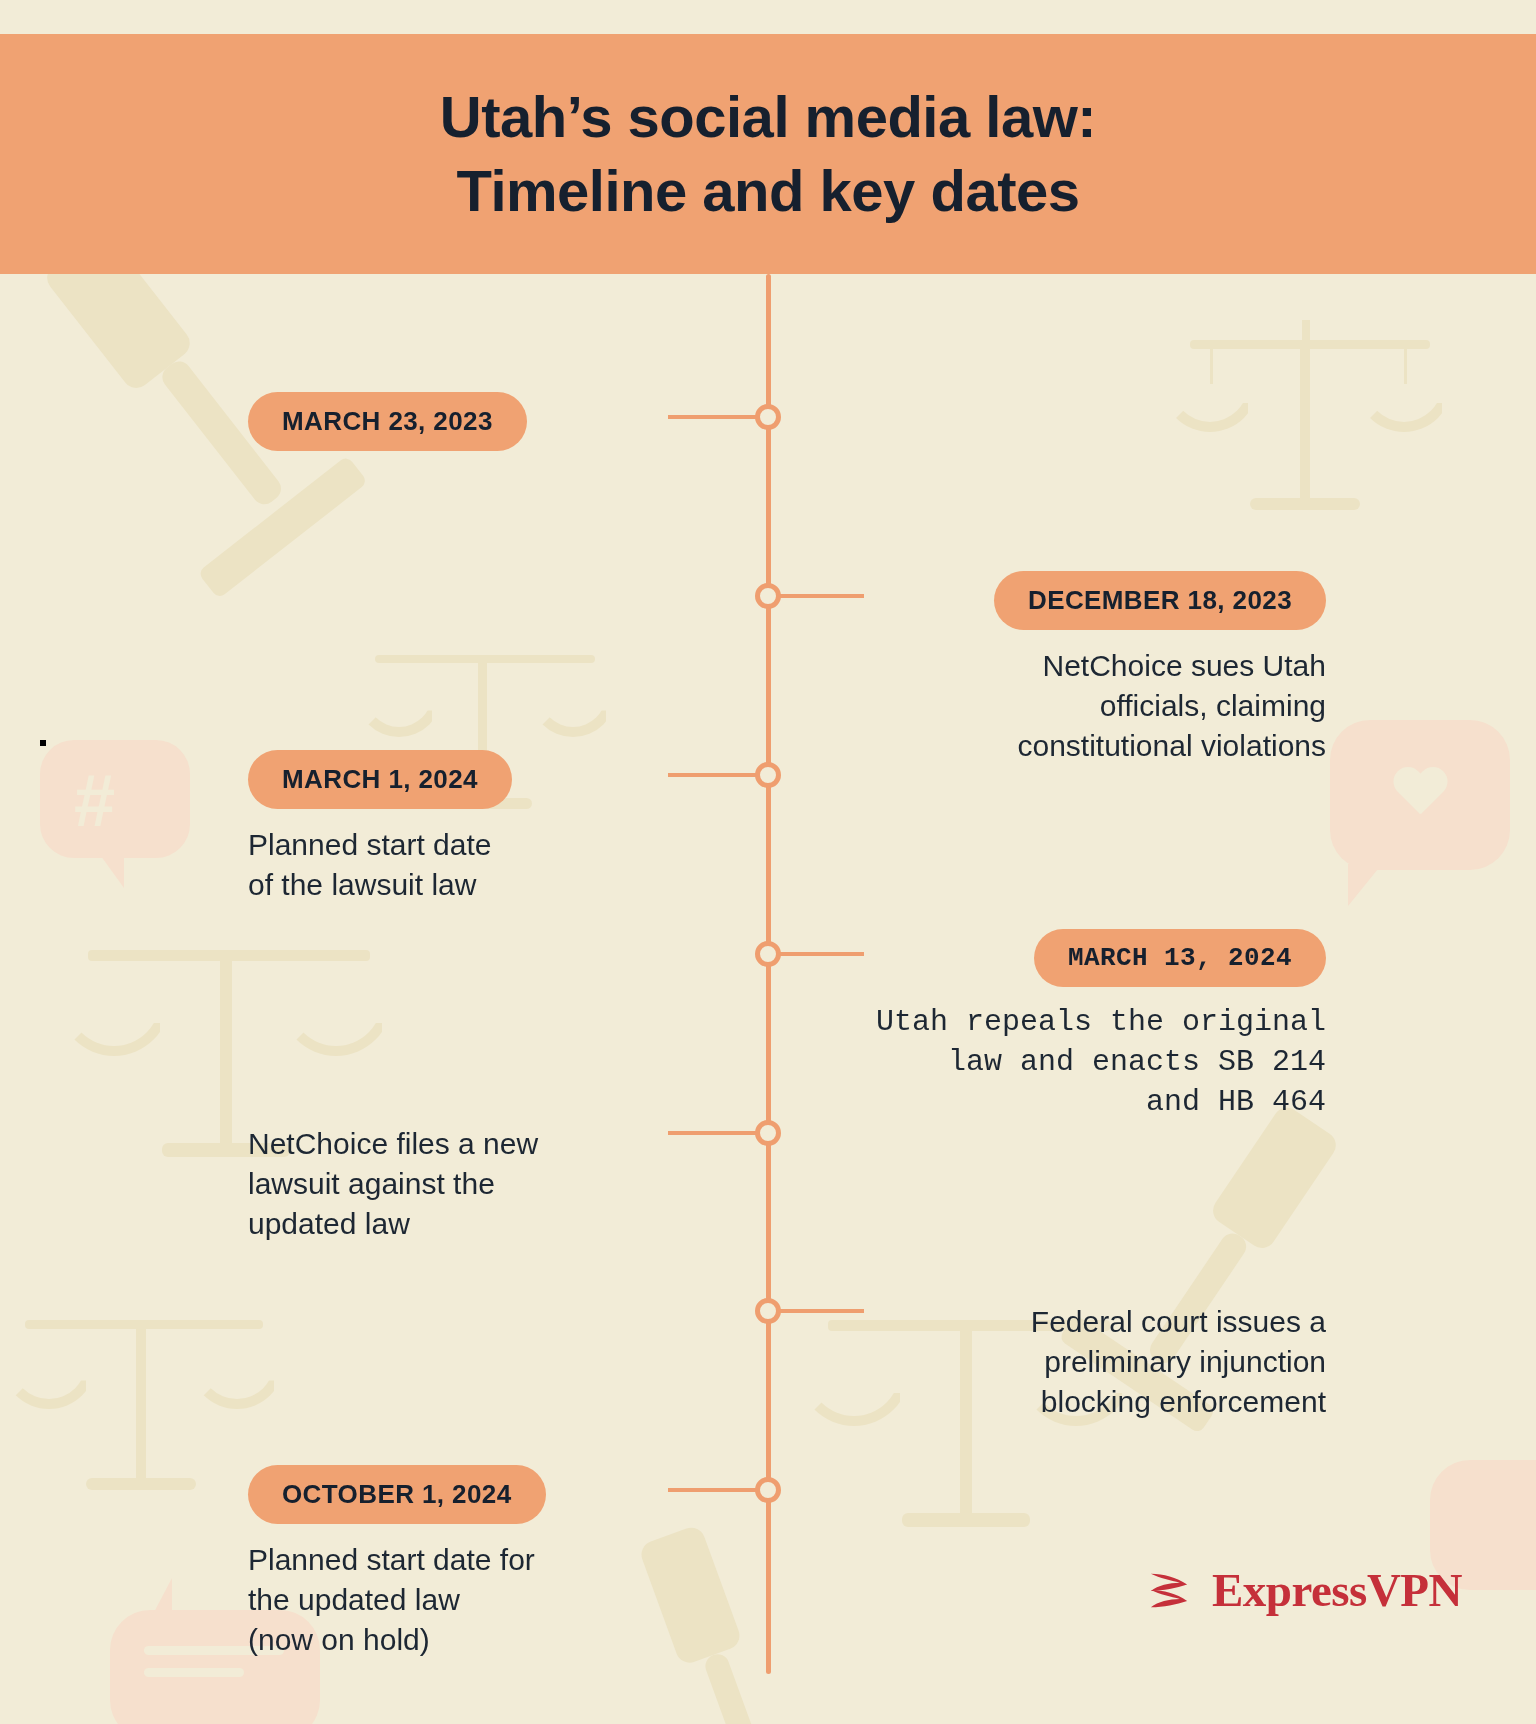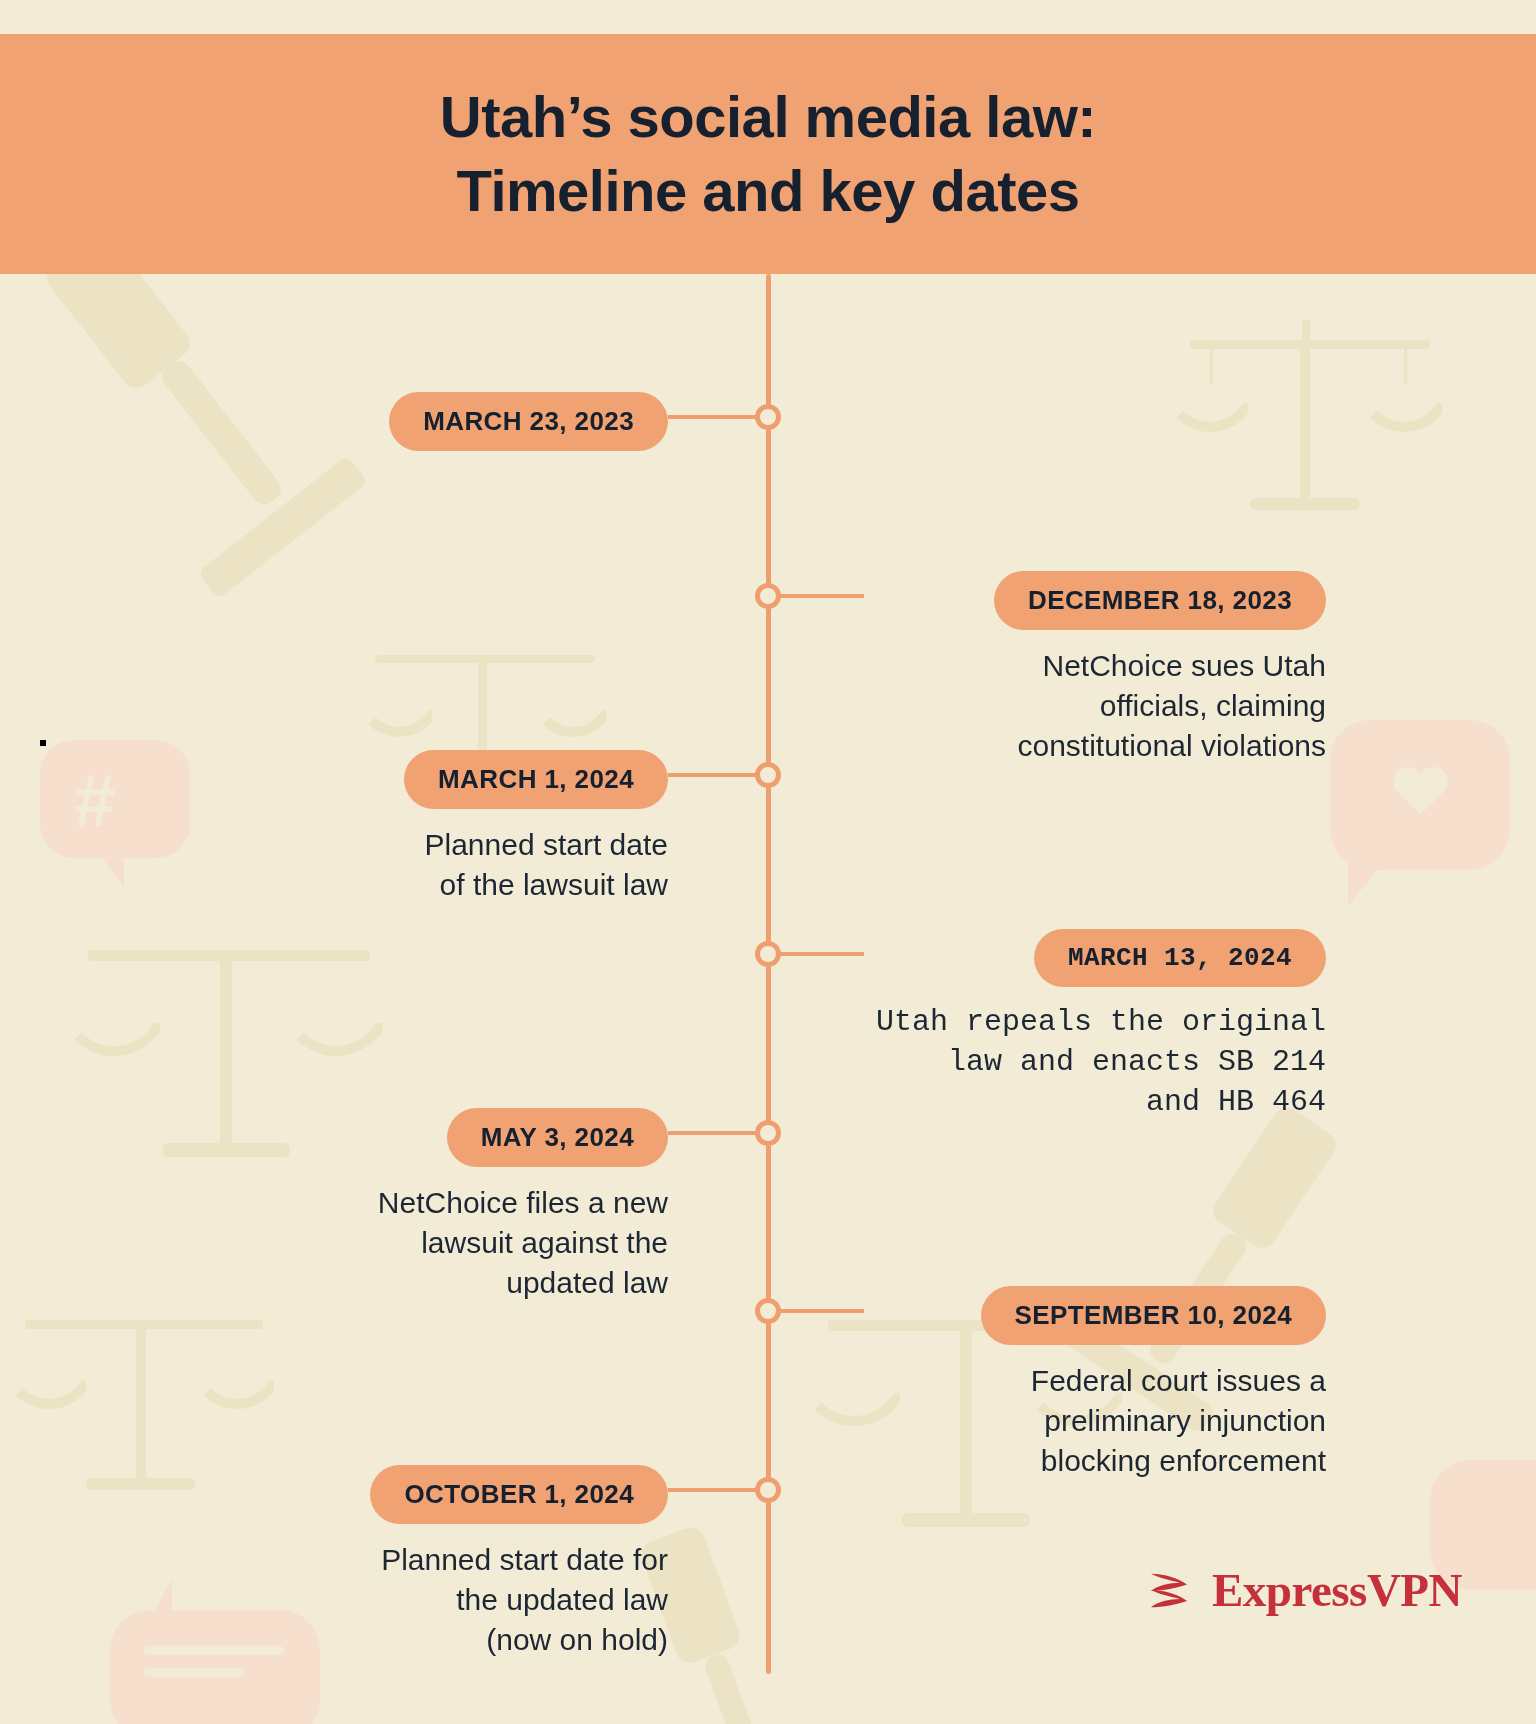--- a/index.html
+++ b/index.html
@@ -164,21 +164,21 @@
     letter-spacing: 0.4px;
     display: inline-block;
   }
   .desc {
     margin-top: 16px;
     font-size: 30px;
     line-height: 1.33;
     color: #1d2733;
     white-space: pre-line;
   }
-  .event.left { text-align: right; }
+  .event.left { }
   .event.right { text-align: right; }
 
   
   .logo {
     position: absolute;
     right: 74px;
     bottom: 105px;
     display: flex;
     align-items: center;
     gap: 14px;
@@ -316,30 +316,28 @@
   <div class="event right" style="left:866px; top:929px; width:460px;font-family:Liberation Mono, monospace;">
     <div class="pill">MARCH 13, 2024</div>
     <div class="desc">Utah repeals the original
 law and enacts SB 214
 and HB 464</div>
   </div>
 
   <div class="node" style="top:1120px;"></div>
   <div class="connector" style="left:668px; top:1131px; width:92px;"></div>
   <div class="event left" style="right:868px; top:1108px; width:420px;">
-    <div class="pill">MAY 3, 2024</div>
     <div class="desc">NetChoice files a new
 lawsuit against the
 updated law</div>
   </div>
 
   <div class="node" style="top:1298px;"></div>
   <div class="connector" style="left:776px; top:1309px; width:88px;"></div>
   <div class="event right" style="left:866px; top:1286px; width:460px;">
-    <div class="pill">SEPTEMBER 10, 2024</div>
     <div class="desc">Federal court issues a
 preliminary injunction
 blocking enforcement</div>
   </div>
 
   <div class="node" style="top:1477px;"></div>
   <div class="connector" style="left:668px; top:1488px; width:92px;"></div>
   <div class="event left" style="right:868px; top:1465px; width:420px;">
     <div class="pill">OCTOBER 1, 2024</div>
     <div class="desc">Planned start date for

